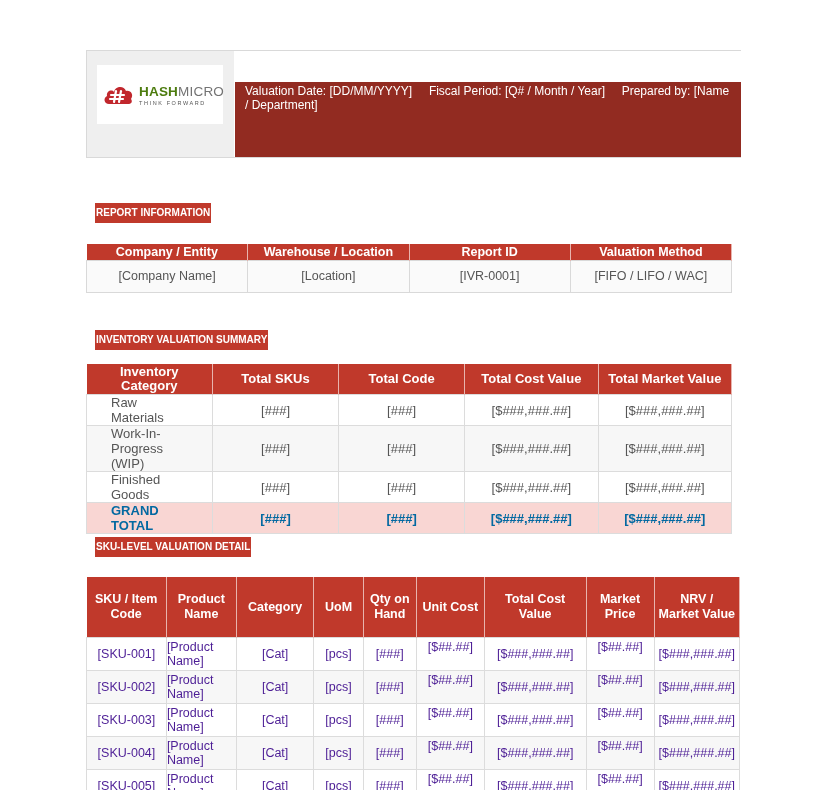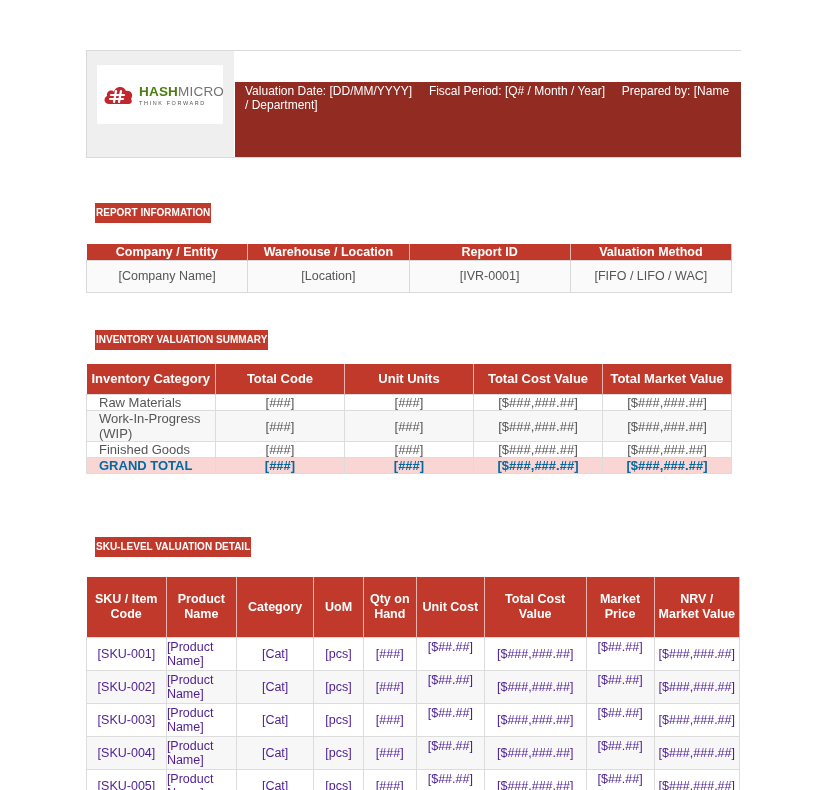--- a/index.html
+++ b/index.html
@@ -29,21 +29,21 @@
   th { background: #c0392b; color: #fff; font-weight: bold; text-align: center; }
 
   
   .t-info { left: 86px; top: 244px; width: 646px; font-size: 12.5px; }
   .t-info th { height: 16px; padding: 0; line-height: 15px; border-right: 1px solid #e8b4ae; }
   .t-info td { height: 15px; padding: 8px; line-height: 15px; text-align: center; color: #555; border: 1px solid #d9d9d9; background: #fafafa; }
 
   
   .t-sum { left: 86px; top: 364px; width: 646px; font-size: 13px; border-radius: 29px; }
   .t-sum th { height: 30px; padding: 0 4px; line-height: 14px; border-right: 1px solid #e8b4ae; }
-  .t-sum td { height: 15px; padding: 0 12px; line-height: 15px; color: #555; border: 1px solid #dcdcdc; text-align: center; }
+  .t-sum td { height: 15px; padding: 0 24px; line-height: 15px; color: #555; border: 1px solid #dcdcdc; text-align: center; }
   .t-sum td.cat { text-align: left; }
   .t-sum tr.even td { background: #f7f7f7; }
   .t-sum tr.total td { background: #f9d6d3; color: #0369a1; font-weight: bold; }
 
   
   .t-sku { left: 86px; top: 577px; width: 654px; font-size: 12.5px; }
   .t-sku th { height: 60px; padding: 0 4px; line-height: 15px; border-right: 1px solid #e8b4ae; }
   .t-sku td { height: 30px; padding: 0 4px; line-height: 14px; color: #4c1d95; border: 1px solid #dcdcdc; text-align: center; background: #fff; }
   .t-sku tr.even td { background: #f7f7f7; }
   .t-sku td.pname { text-align: left; padding-left: 0; }
@@ -100,22 +100,22 @@
       <td>[FIFO / LIFO / WAC]</td>
     </tr>
   </tbody>
 </table>
 
 <div class="section-title" style="top:314px;margin-top:16px;">INVENTORY VALUATION SUMMARY</div>
 <table class="t-sum">
   <thead>
     <tr>
       <th style="width:19%">Inventory Category</th>
+      <th style="width:19%">Total SKUs</th>
       <th style="width:19%">Total Code</th>
-      <th style="width:19%">Unit Units</th>
       <th style="width:19%">Total Cost Value</th>
       <th style="width:19%">Total Market Value</th>
     </tr>
   </thead>
   <tbody>
     <tr>
       <td class="cat">Raw Materials</td>
       <td>[###]</td>
       <td>[###]</td>
       <td>[$###,###.##]</td>

